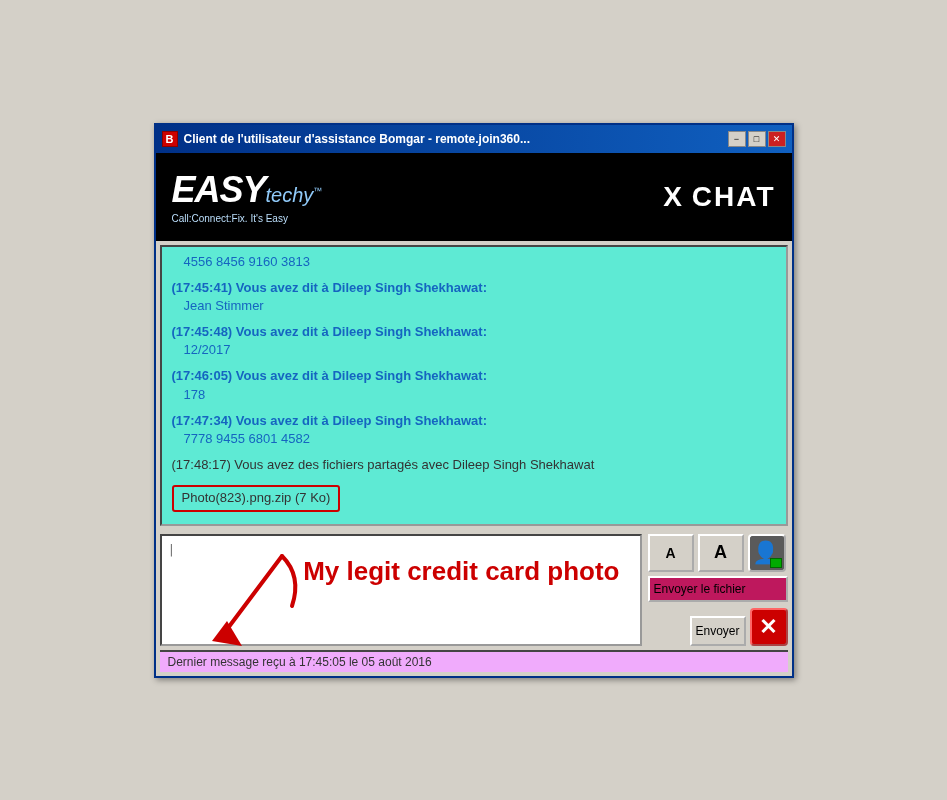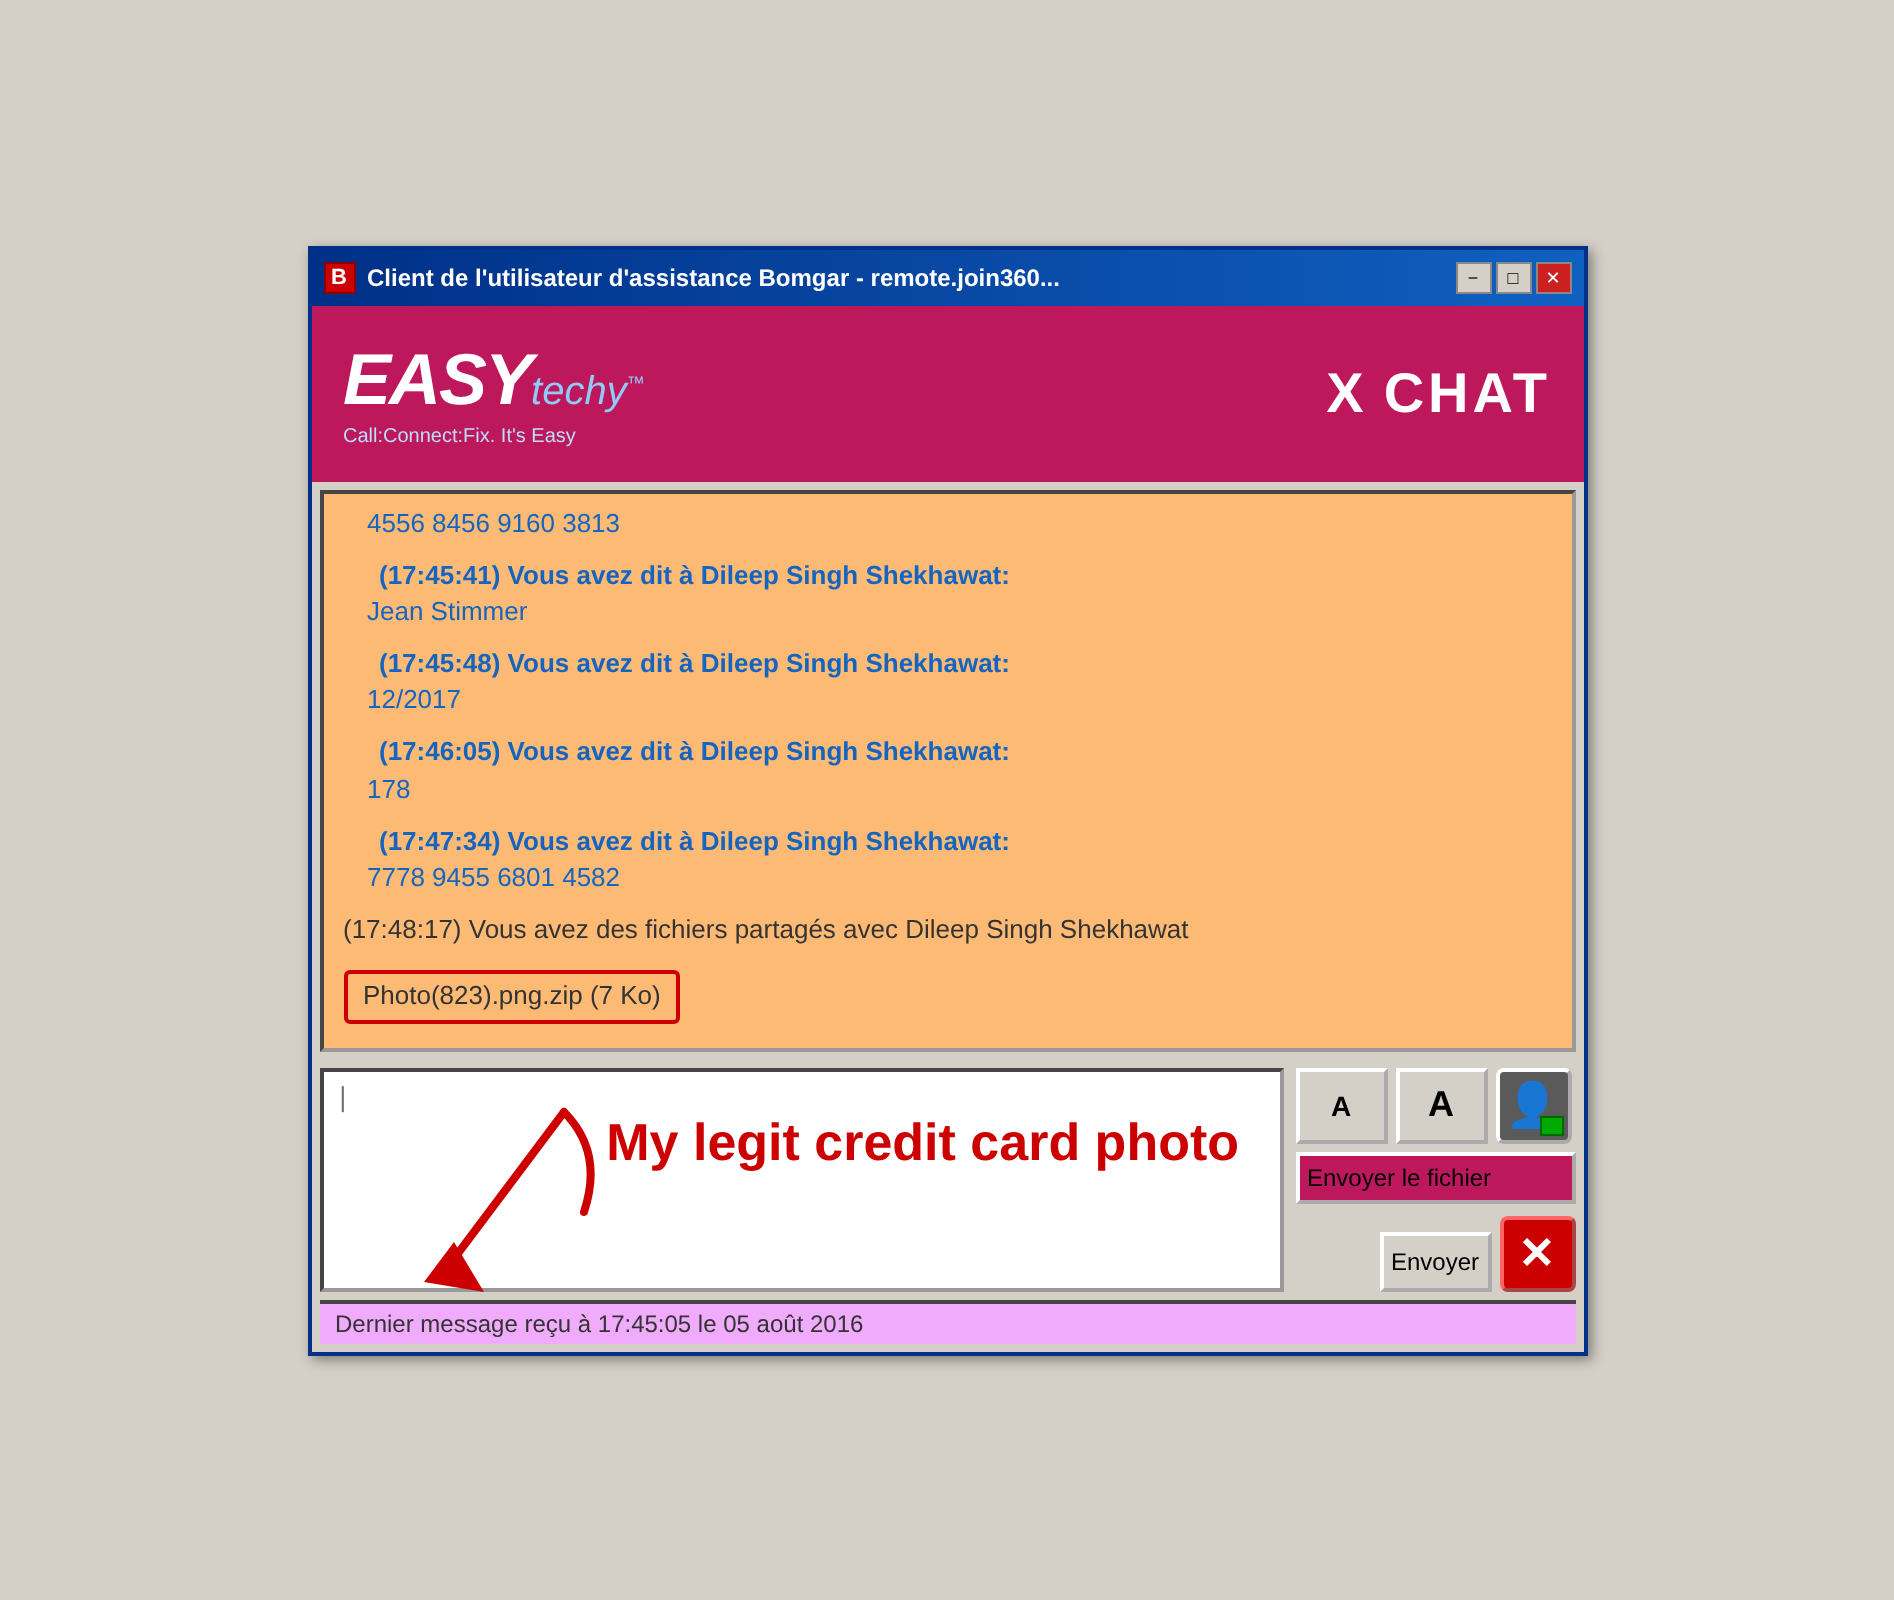--- a/index.html
+++ b/index.html
@@ -67,21 +67,21 @@
       cursor: pointer;
       color: #000;
     }
     .tb-btn.close-btn {
       background: #cc2020;
       color: white;
     }
 
     
     .app-header {
-      background: #be185d;
+      background: #000000;
       display: flex;
       align-items: center;
       justify-content: space-between;
       padding: 8px 16px;
       height: 88px;
     }
     .logo-area {
       display: flex;
       flex-direction: column;
     }
@@ -123,36 +123,35 @@
       gap: 8px;
     }
     .chat-x {
       color: white;
       font-size: 28px;
       font-weight: bold;
     }
 
     
     .chat-area {
-      background: #fdba74;
+      background: #5eead4;
       margin: 4px;
       border: 2px inset #999;
       height: 281px;
       overflow-y: auto;
       padding: 6px 10px;
       font-size: 13px;
     }
     .chat-message {
       margin-bottom: 8px;
       line-height: 1.4;
     }
     .chat-sender {
       color: #1565C0;
       font-weight: bold;
-      margin-left: 18px;
     }
     .chat-content {
       color: #1565C0;
       padding-left: 12px;
       display: block;
     }
     .chat-system {
       color: #333;
       font-size: 13px;
     }

